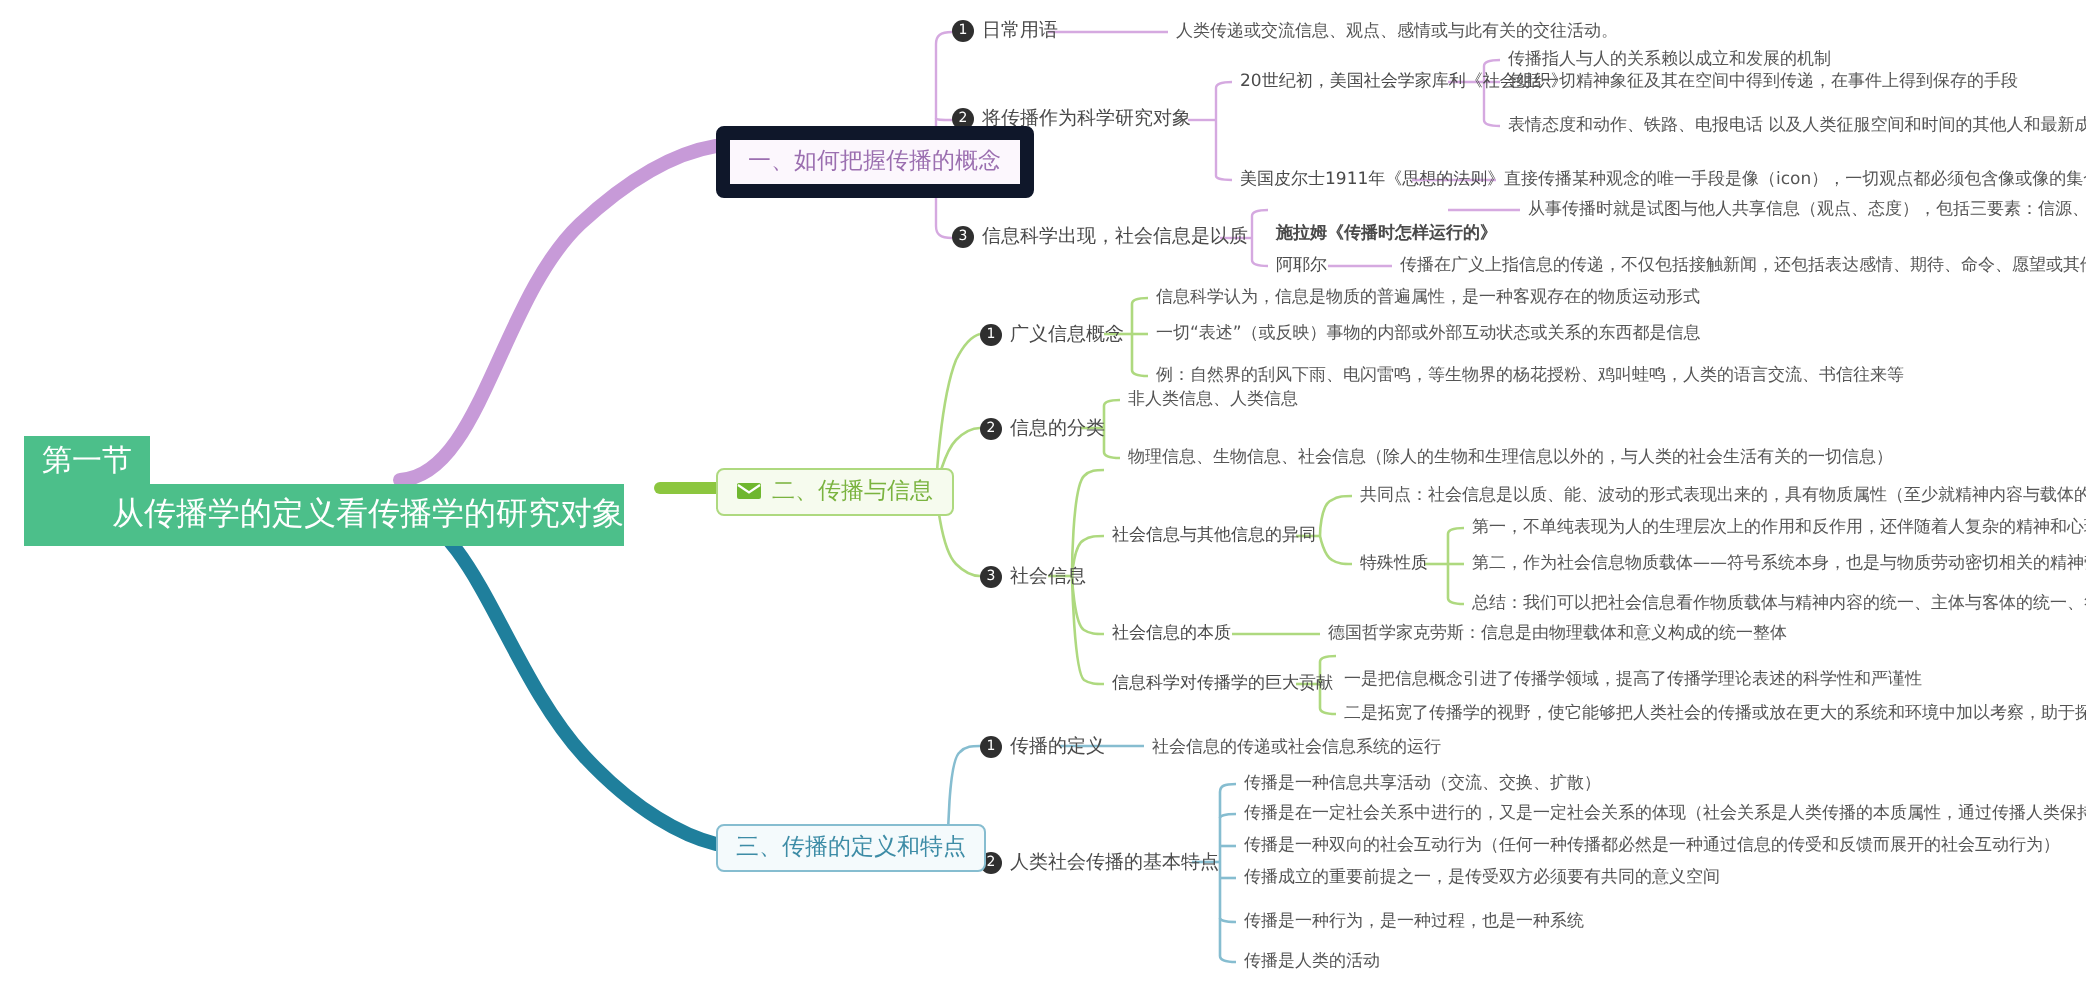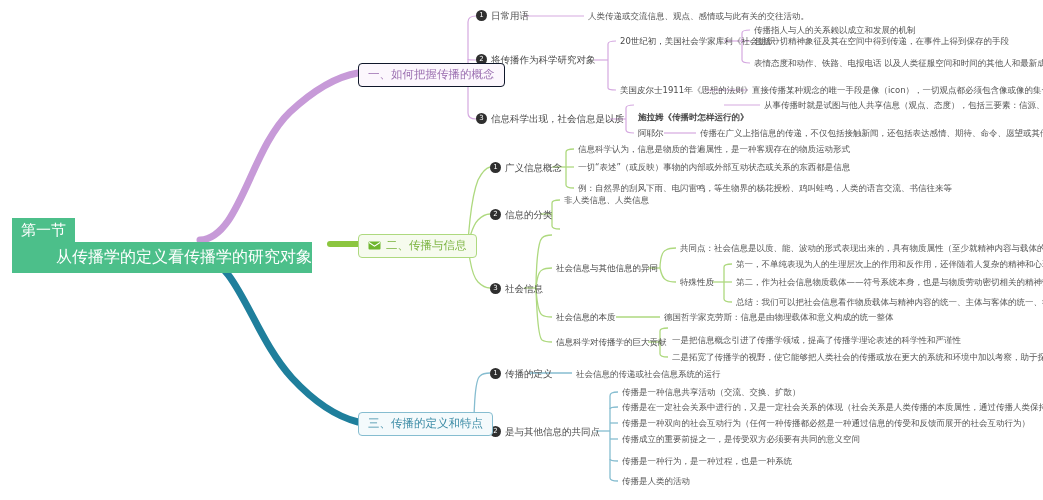--- a/index.html
+++ b/index.html
@@ -55,21 +55,21 @@
     display: flex;
     align-items: center;
     gap: 5px;
     padding: 3px 9px 4px 9px;
     border-radius: 4px;
     font-size: 11.5px;
     line-height: 15px;
     white-space: nowrap;
   }
   .l1.purple {
-    border: 1px solid #0f172a;
+    border: 7px solid #0f172a;
     background: #fcf7fd;
     color: #9b6fb0;
   }
   .l1.green {
     border: 1px solid #aed97f;
     background: #f6fbee;
     color: #7ab33f;
   }
   .l1.teal {
     border: 1px solid #86bdd0;
@@ -267,20 +267,21 @@
   </div>
   <div class="leaf" style="left:578px; top:143px;">信息科学认为，信息是物质的普遍属性，是一种客观存在的物质运动形式</div>
   <div class="leaf" style="left:578px; top:161px;">一切“表述”（或反映）事物的内部或外部互动状态或关系的东西都是信息</div>
   <div class="leaf" style="left:578px; top:182px;">例：自然界的刮风下雨、电闪雷鸣，等生物界的杨花授粉、鸡叫蛙鸣，人类的语言交流、书信往来等</div>
 
   <div class="l2" style="left:490px; top:208px;">
     <span class="num">2</span>
     <span>信息的分类</span>
   </div>
   <div class="leaf" style="left:564px; top:194px;">非人类信息、人类信息</div>
+  <div class="leaf" style="left:564px; top:223px;">物理信息、生物信息、社会信息（除人的生物和生理信息以外的，与人类的社会生活有关的一切信息）</div>
 
   <div class="l2" style="left:490px; top:282px;">
     <span class="num">3</span>
     <span>社会信息</span>
   </div>
 
   <div class="leaf lbl" style="left:556px; top:262px;">社会信息与其他信息的异同</div>
   <div class="leaf" style="left:680px; top:242px;">共同点：社会信息是以质、能、波动的形式表现出来的，具有物质属性（至少就精神内容与载体的不可分离性而言），是与其他信息的共同点</div>
   <div class="leaf lbl" style="left:680px; top:276px;">特殊性质</div>
   <div class="leaf" style="left:736px; top:258px;">第一，不单纯表现为人的生理层次上的作用和反作用，还伴随着人复杂的精神和心理活动</div>
@@ -299,21 +300,21 @@
   </div>
 
   <div class="l2" style="left:490px; top:367px;">
     <span class="num">1</span>
     <span>传播的定义</span>
   </div>
   <div class="leaf" style="left:576px; top:368px;">社会信息的传递或社会信息系统的运行</div>
 
   <div class="l2" style="left:490px; top:425px;">
     <span class="num">2</span>
-    <span>是与其他信息的共同点</span>
+    <span>人类社会传播的基本特点</span>
   </div>
   <div class="leaf" style="left:622px; top:386px;">传播是一种信息共享活动（交流、交换、扩散）</div>
   <div class="leaf" style="left:622px; top:401px;">传播是在一定社会关系中进行的，又是一定社会关系的体现（社会关系是人类传播的本质属性，通过传播人类保持、改变既有的社会建立新的社会关系）</div>
   <div class="leaf" style="left:622px; top:417px;">传播是一种双向的社会互动行为（任何一种传播都必然是一种通过信息的传受和反馈而展开的社会互动行为）</div>
   <div class="leaf" style="left:622px; top:433px;">传播成立的重要前提之一，是传受双方必须要有共同的意义空间</div>
   <div class="leaf" style="left:622px; top:455px;">传播是一种行为，是一种过程，也是一种系统</div>
   <div class="leaf" style="left:622px; top:475px;">传播是人类的活动</div>
 
 </div>
 

